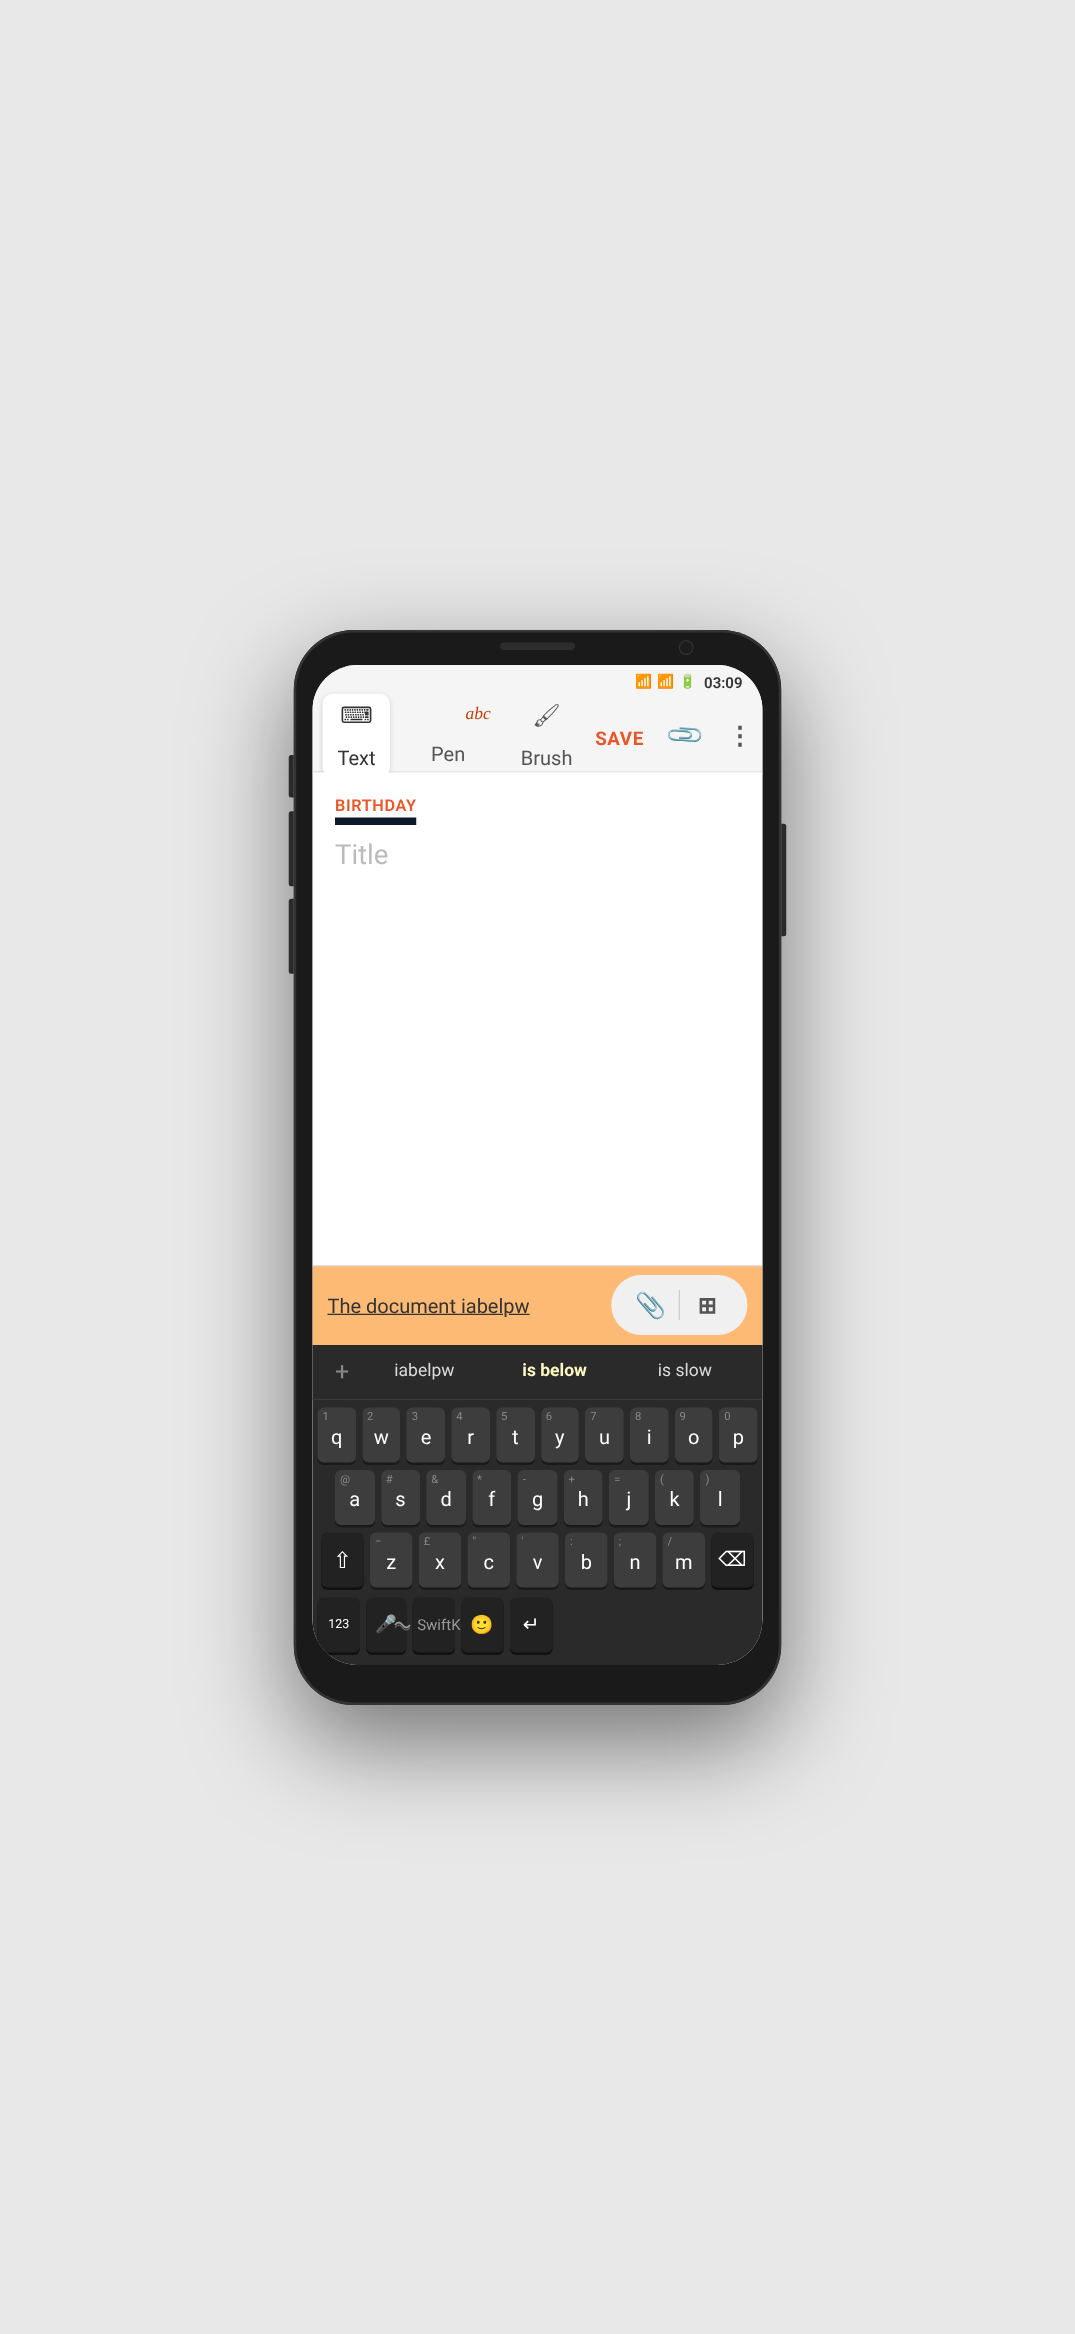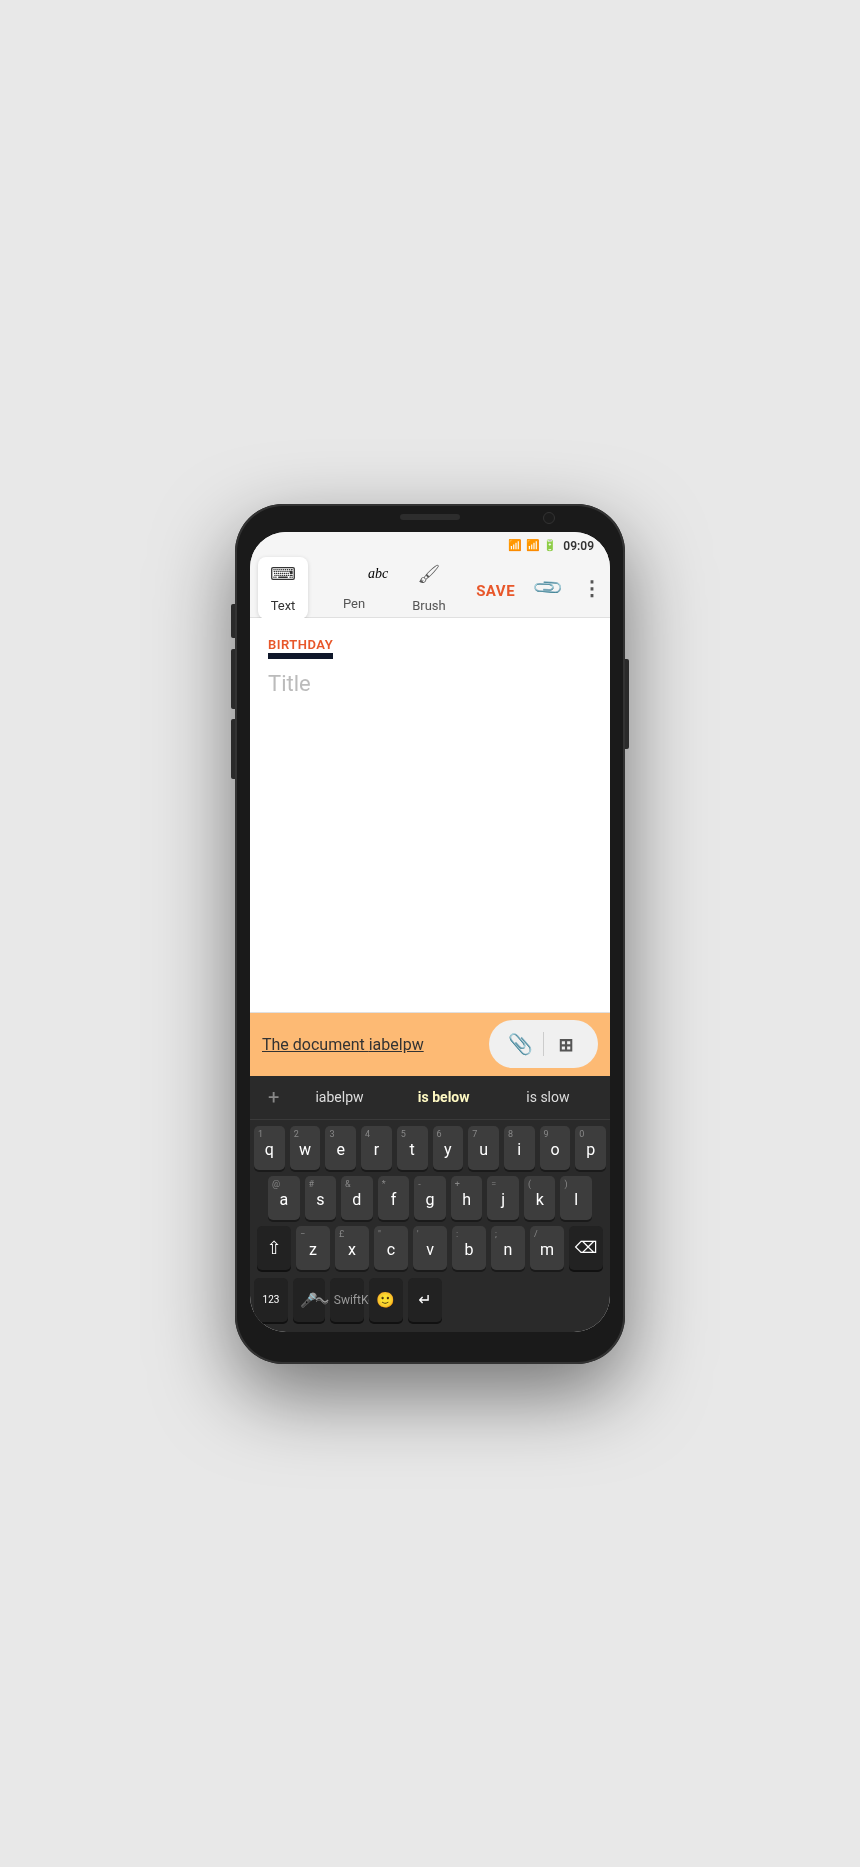--- a/index.html
+++ b/index.html
@@ -143,21 +143,21 @@
     }
     .tool-item.active {
       background: #fff;
       box-shadow: 0 1px 4px rgba(0,0,0,0.15);
     }
     .tool-icon {
       font-size: 18px;
       color: #555;
     }
     .tool-label {
-      font-size: 13px;
+      font-size: 16px;
       color: #555;
       margin-top: 14px;
     }
     .tool-item.active .tool-icon,
     .tool-item.active .tool-label {
       color: #333;
     }
 
     .toolbar-right {
       margin-left: auto;
@@ -382,30 +382,30 @@
   </div>
 
   <div class="screen">
 
     <div class="status-bar">
       <div class="status-icons">
         <span class="wifi-icon">📶</span>
         <span class="signal-icon">📶</span>
         <span class="battery-icon">🔋</span>
       </div>
-      <span class="time">09:09</span>
+      <span class="time">03:09</span>
     </div>
 
     <div class="toolbar">
       <div class="tool-item active">
         <span class="tool-icon">⌨</span>
         <span class="tool-label">Text</span>
       </div>
       <div class="tool-item">
-        <span class="tool-icon" style="font-size:14px;font-style:italic;font-family:serif;color:#000000;margin-left:48px;">abc</span>
+        <span class="tool-icon" style="font-size:14px;font-style:italic;font-family:serif;color:#c2410c;margin-left:48px;">abc</span>
         <span class="tool-label">Pen</span>
       </div>
       <div class="tool-item">
         <span class="tool-icon">🖌</span>
         <span class="tool-label">Brush</span>
       </div>
       <div class="toolbar-right">
         <span class="save-btn">SAVE</span>
         <span class="attach-icon-btn">📎</span>
         <span class="more-icon-btn">⋮</span>

